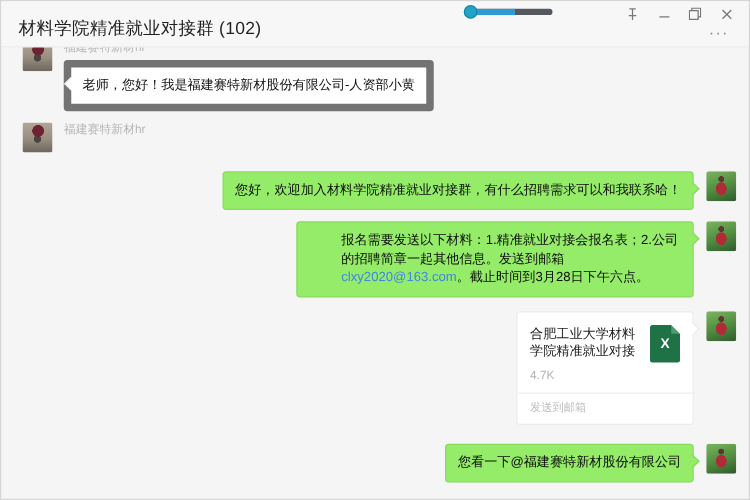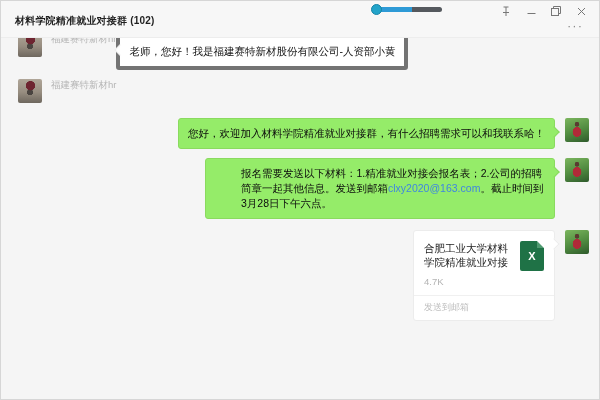--- a/index.html
+++ b/index.html
@@ -6,22 +6,22 @@
   html,body { width:600px; height:400px; overflow:hidden; }
   body {
     font-family:"Liberation Sans","DejaVu Sans",sans-serif;
     background:#f5f5f5; color:#1a1a1a; position:relative;
     border:1px solid #d6d6d6;
   }
 
   
   .titlebar { position:relative; height:37px; background:#f7f7f7;
     border-bottom:1px solid #ededed; }
-  .title { position:absolute; left:14px; top:13px; font-size:10px;
-    font-weight:700; color:#1f1f1f; letter-spacing:.2px; }
+  .title { position:absolute; left:14px; top:13px; font-size:14px;
+    font-weight:400; color:#1f1f1f; letter-spacing:.2px; }
 
   .winctrls { position:absolute; top:3px; right:10px; display:flex;
     align-items:center; gap:9px; height:14px; }
   .wbtn { width:16px; height:13px; display:flex; align-items:center;
     justify-content:center; color:#777; cursor:default; }
   .wbtn svg { display:block; }
 
   .more-btn { position:absolute; right:16px; top:18px; font-size:13px;
     color:#8a8a8a; letter-spacing:1px; line-height:14px; }
 
@@ -31,29 +31,29 @@
     background:#55595e; border-radius:3px; overflow:hidden; }
   .slider .fill { position:absolute; left:0; top:0; height:100%; background:#2e9ad6; }
   .slider .knob { position:absolute; left:0; top:0.5px; width:11px; height:11px;
     border-radius:50%; background:#22a3c9; border:1px solid #1583a6; }
 
   
   .chat { position:relative; height:363px; overflow:hidden; padding:0 10px 0 17px; }
 
   .msg { display:flex; align-items:flex-start; }
   .msg .avatar { width:24px; height:24px; border-radius:2px; flex:0 0 24px; }
-  .msg .col { display:flex; flex-direction:row; max-width:500px; }
+  .msg .col { display:flex; flex-direction:column; max-width:500px; }
 
   .msg.left .col { margin-left:9px; align-items:flex-start; }
   .msg.right { flex-direction:row-reverse; }
   .msg.right .col { margin-right:10px; align-items:flex-end;margin-left:19px; }
 
   .sender { font-size:9.5px; color:#b5b5b5; margin-bottom:4px; line-height:11px; }
 
-  .bubble { position:relative; background:#ffffff; border:4px solid #737373;
+  .bubble { position:relative; background:#ffffff; border:6px solid #737373;
     border-radius:3px; padding:7px 9px; font-size:10.5px; line-height:15px;
     color:#111; }
   .msg.left .bubble::before { content:""; position:absolute; left:-4px; top:9px;
     width:7px; height:7px; background:#ffffff; border-left:1px solid #ededed;
     border-bottom:1px solid #ededed; transform:rotate(45deg); }
 
   .msg.right .bubble { background:#95ec69; border:1px solid #8ada5f; color:#0c0c0c; }
   .msg.right .bubble::after { content:""; position:absolute; right:-4px; top:9px;
     width:7px; height:7px; background:#95ec69; border-right:1px solid #8ada5f;
     border-top:1px solid #8ada5f; transform:rotate(45deg); }
@@ -97,21 +97,21 @@
 
   
   .r0 { margin-top:-5px; }            
   .r1 { margin-top:9px; }
   .r2 { margin-top:15px; }
   .r3 { margin-top:9px; }
   .r4 { margin-top:11px; }
   .r5 { margin-top:15px; }
 
   .w-340 { max-width:340px; }
-  .w-318 { width:350px;padding-left:35px; }
+  .w-318 { width:318px;padding-left:35px; }
 </style>
 </head>
 <body>
 
 <div class="titlebar">
   <div class="title">材料学院精准就业对接群 (102)</div>
 
   <div class="slider">
     <div class="track">
       <div class="fill" style="width:53%"></div>
@@ -194,14 +194,22 @@
           </div>
           <div class="excel-icon">
             <span class="excel-letter">X</span>
           </div>
         </div>
         <div class="file-foot">发送到邮箱</div>
       </div>
     </div>
   </div>
 
+  <div class="msg right r5">
+    <div class="avatar av-right"></div>
+    <div class="col">
+      <div class="bubble">
+        <span>您看一下@福建赛特新材股份有限公司</span>
+      </div>
+    </div>
+  </div>
 
 </div>
 
 </body></html>

